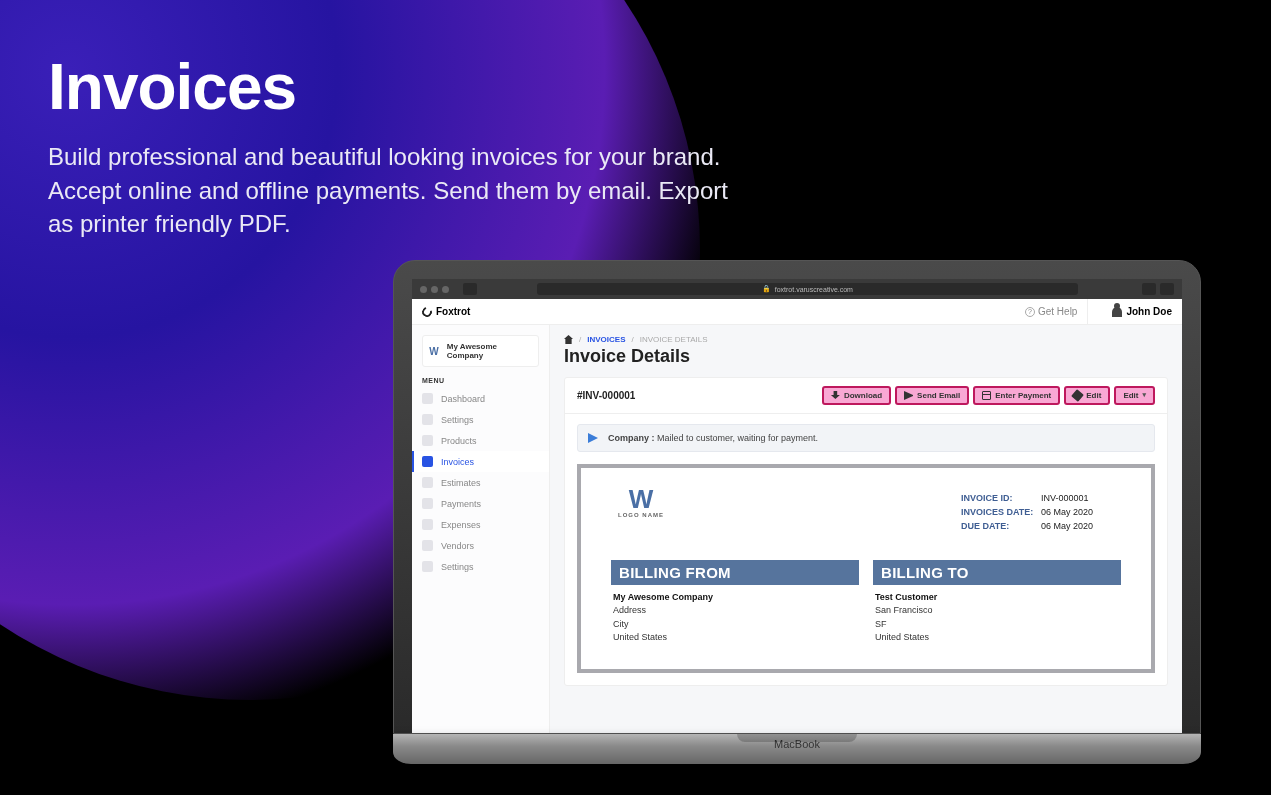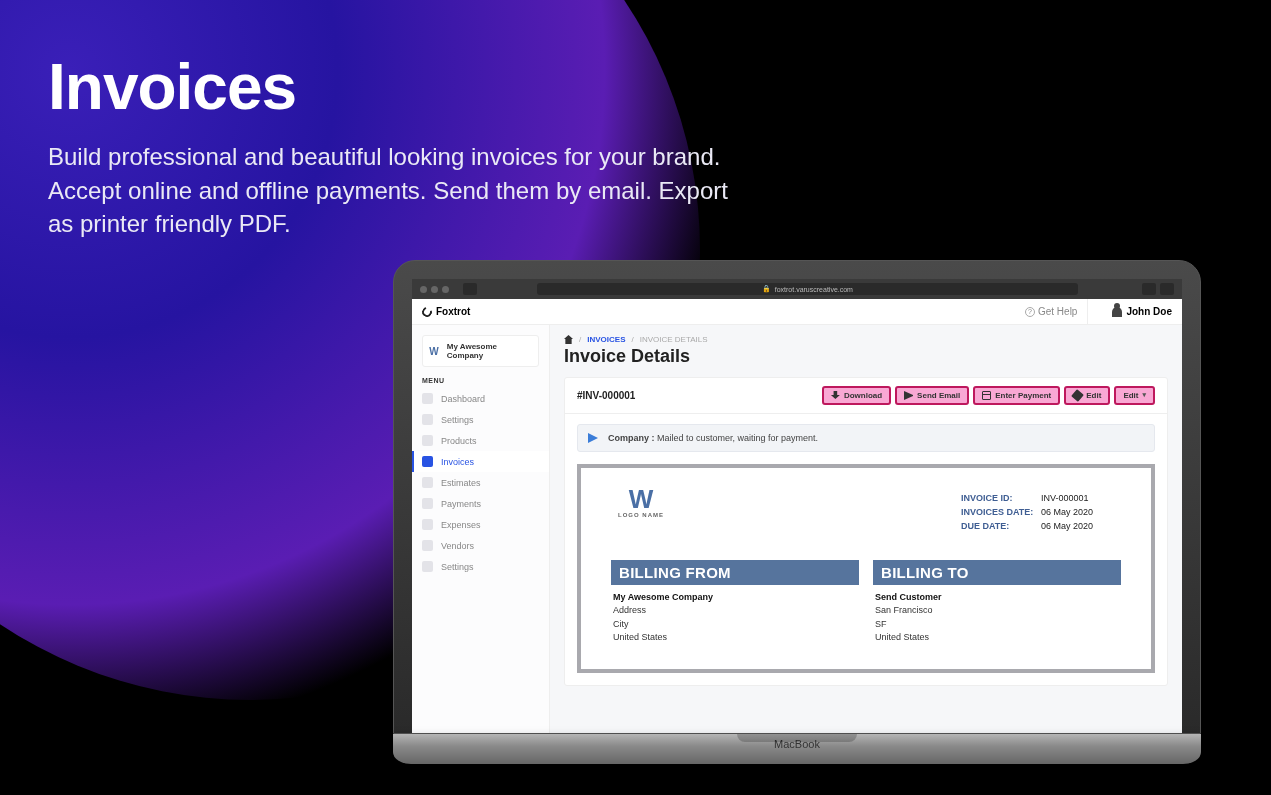--- a/index.html
+++ b/index.html
@@ -343,21 +343,21 @@
                         <div class="col-body">
                           <div class="name">My Awesome Company</div>
                           <div>Address</div>
                           <div>City</div>
                           <div>United States</div>
                         </div>
                       </div>
                       <div class="doc-col">
                         <div class="col-head">BILLING TO</div>
                         <div class="col-body">
-                          <div class="name">Send Customer</div>
+                          <div class="name">Test Customer</div>
                           <div>San Francisco</div>
                           <div>SF</div>
                           <div>United States</div>
                         </div>
                       </div>
                     </div>
                   </div>
                 </div>
 
               </div>

